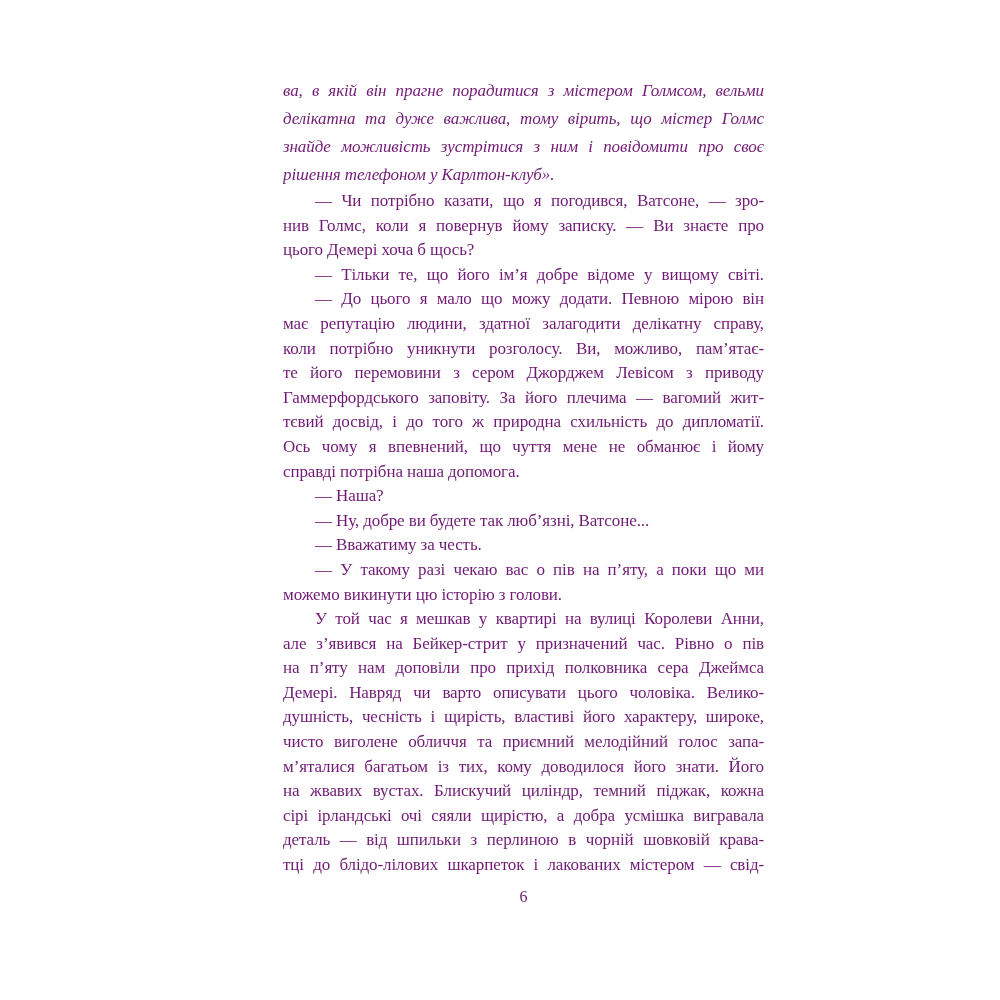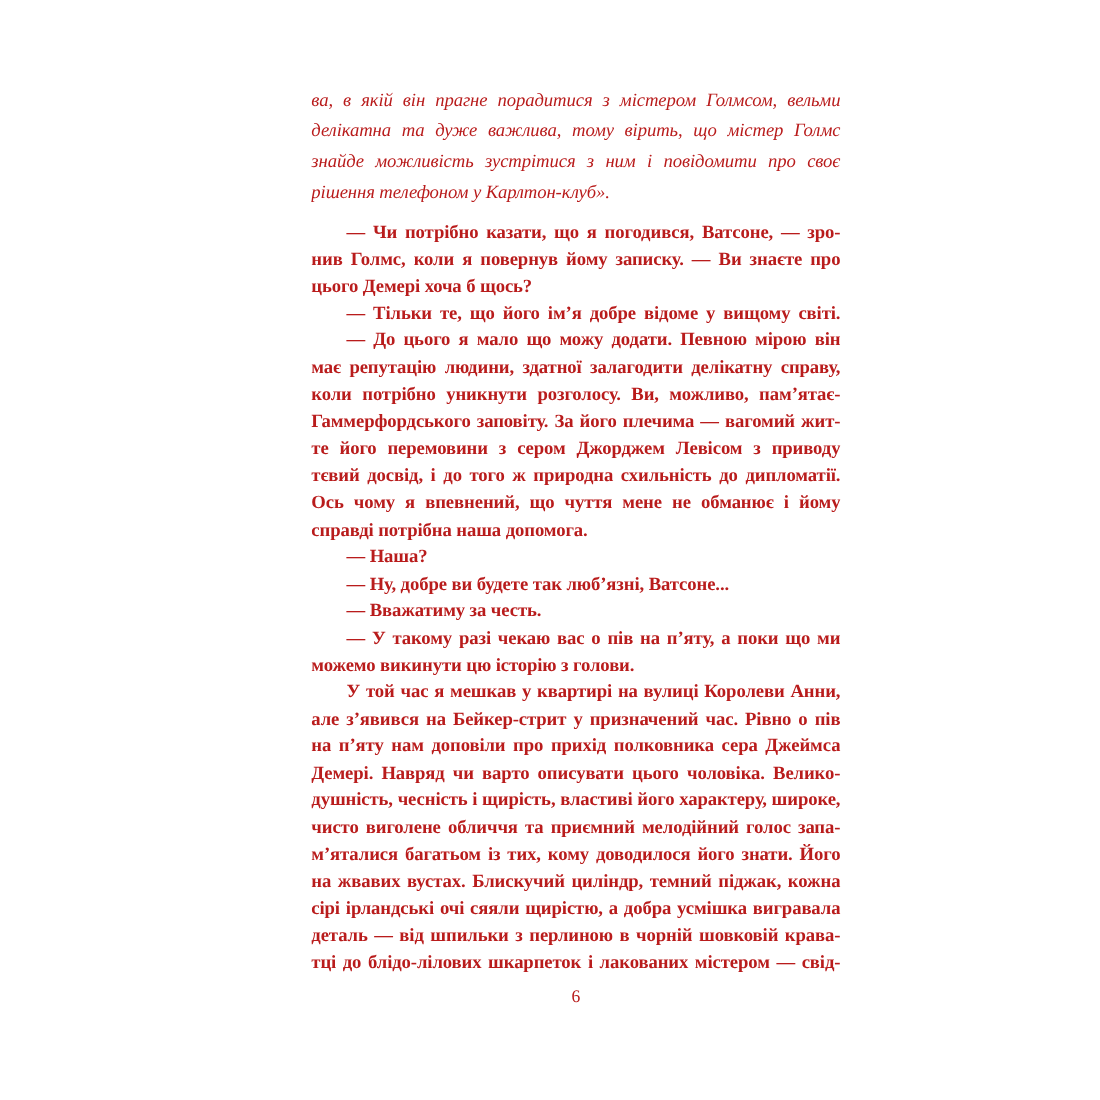--- a/index.html
+++ b/index.html
@@ -34,41 +34,39 @@
   .line.last {
     text-align: left;
     text-align-last: left;
   }
   .excerpt .line {
     font-style: italic;
     line-height: 28px;
     height: 28px;
   }
   .body-text {
-    margin-top: 10px;
-    font-weight: bold;
   }
   .body-text .line {
     line-height: 24.6px;
     height: 24.6px;
   }
   .para.indent .line.first {
     text-indent: 32px;
   }
   .page-number {
     margin-top: 7px;
     text-align: center;
     font-size: 16px;
     line-height: 24px;
   }
 </style>
 </head>
 <body>
 
-<main class="book-page" style="color: #b91c1c; background: rgb(255, 255, 255);">
+<main class="book-page" style="color: #701a75; background: rgb(255, 255, 255);">
   <section class="text-column">
     <div class="excerpt">
         <div class="para">
           <div class="line first">ва, в якій він прагне порадитися з містером Голмсом, вельми</div>
           <div class="line">делікатна та дуже важлива, тому вірить, що містер Голмс</div>
           <div class="line">знайде можливість зустрітися з ним і повідомити про своє</div>
           <div class="line last">рішення телефоном у Карлтон-клуб».</div>
         </div>
       </div>
     <div class="body-text">
@@ -77,22 +75,22 @@
           <div class="line">нив Голмс, коли я повернув йому записку. — Ви знаєте про</div>
           <div class="line last">цього Демері хоча б щось?</div>
         </div>
         <div class="para indent">
           <div class="line first">— Тільки те, що його ім’я добре відоме у вищому світі.</div>
         </div>
         <div class="para indent">
           <div class="line first">— До цього я мало що можу додати. Певною мірою він</div>
           <div class="line">має репутацію людини, здатної залагодити делікатну справу,</div>
           <div class="line">коли потрібно уникнути розголосу. Ви, можливо, пам’ятає-</div>
+          <div class="line">те його перемовини з сером Джорджем Левісом з приводу</div>
           <div class="line">Гаммерфордського заповіту. За його плечима — вагомий жит-</div>
-          <div class="line">те його перемовини з сером Джорджем Левісом з приводу</div>
           <div class="line">тєвий досвід, і до того ж природна схильність до дипломатії.</div>
           <div class="line">Ось чому я впевнений, що чуття мене не обманює і йому</div>
           <div class="line last">справді потрібна наша допомога.</div>
         </div>
         <div class="para indent">
           <div class="line first last">— Наша?</div>
         </div>
         <div class="para indent">
           <div class="line first last">— Ну, добре ви будете так люб’язні, Ватсоне...</div>
         </div>

